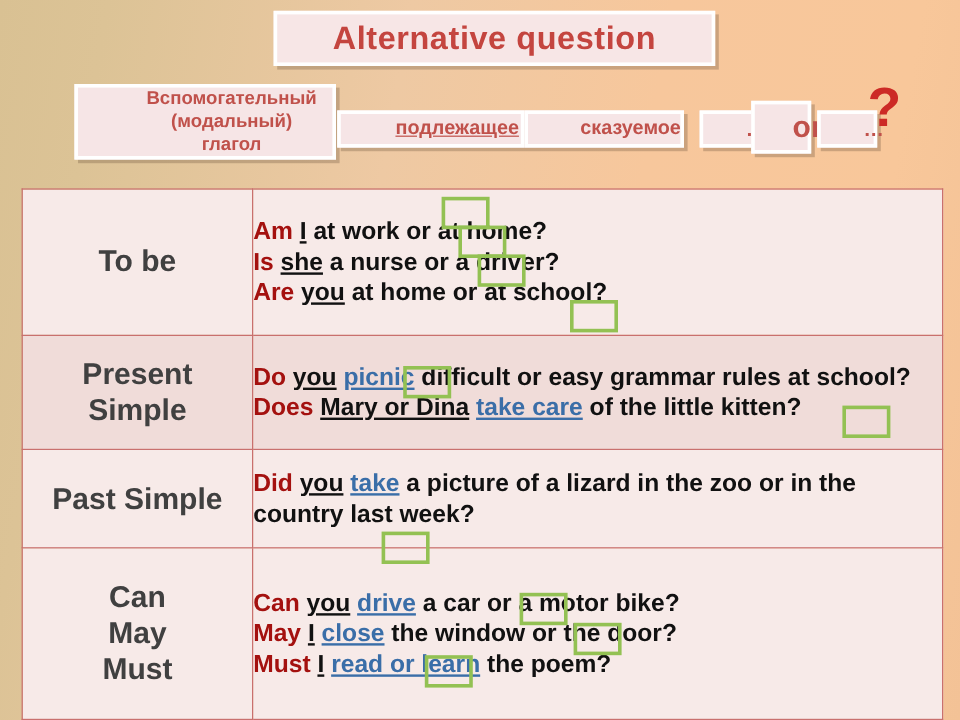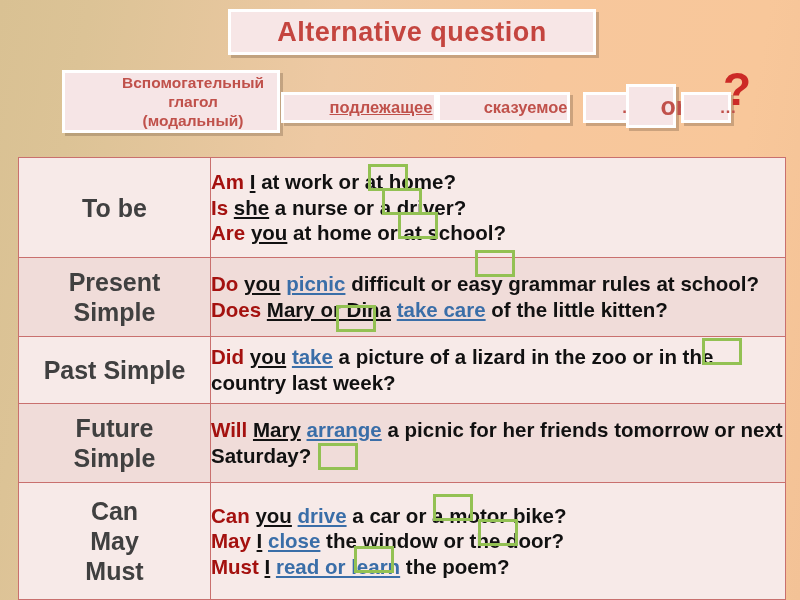--- a/index.html
+++ b/index.html
@@ -132,22 +132,22 @@
 </head>
 <body>
 
 <div id="title-box">
   <span class="t">Alternative question</span>
 </div>
 
 <div class="fbox" id="fbox-aux">
   <div>
     <div>Вспомогательный</div>
+    <div>(модальный)</div>
     <div>глагол</div>
-    <div>(модальный)</div>
   </div>
 </div>
 
 <div class="fbox" id="fbox-subject">
   <span>подлежащее</span>
 </div>
 
 <div class="fbox" id="fbox-predicate">
   <span>сказуемое</span>
 </div>
@@ -191,29 +191,20 @@
           <div><span class="aux">Do</span> <span class="subj">you</span> <span class="verb">picnic</span><span> difficult or easy grammar rules at school?</span></div>
           <div><span class="aux">Does</span> <span class="subj">Mary or Dina</span> <span class="verb">take care</span><span> of the little kitten?</span></div>
         </td>
       </tr>
       <tr class="row-a">
         <td class="tense-label">
           <div>Past Simple</div>
         </td>
         <td class="examples">
           <div><span class="aux">Did</span> <span class="subj">you</span> <span class="verb">take</span><span> a picture of a lizard in the zoo or in the country last week?</span></div>
-        </td>
-      </tr>
-      <tr class="row-b">
-        <td class="tense-label">
-          <div>Future</div>
-          <div>Simple</div>
-        </td>
-        <td class="examples">
-          <div><span class="aux">Will</span> <span class="subj">Mary</span> <span class="verb">arrange</span><span> a picnic for her friends tomorrow or next Saturday?</span></div>
         </td>
       </tr>
       <tr class="row-a">
         <td class="tense-label">
           <div>Can</div>
           <div>May</div>
           <div>Must</div>
         </td>
         <td class="examples">
           <div><span class="aux">Can</span> <span class="subj">you</span> <span class="verb">drive</span><span> a car or a motor bike?</span></div>

